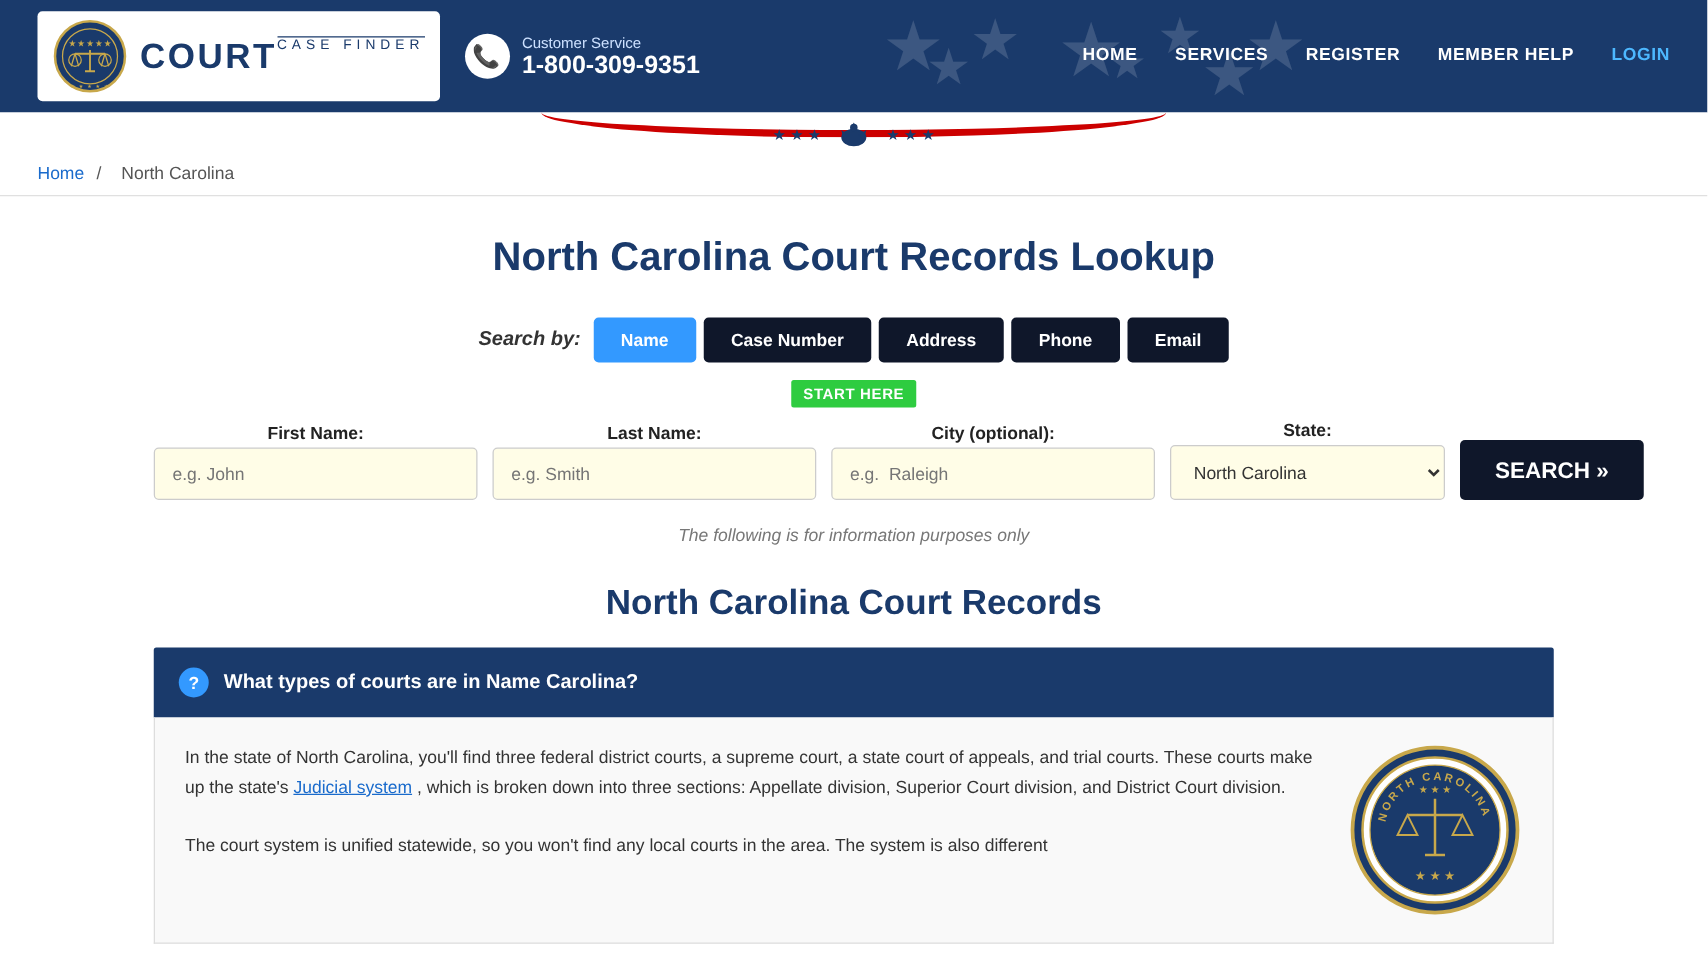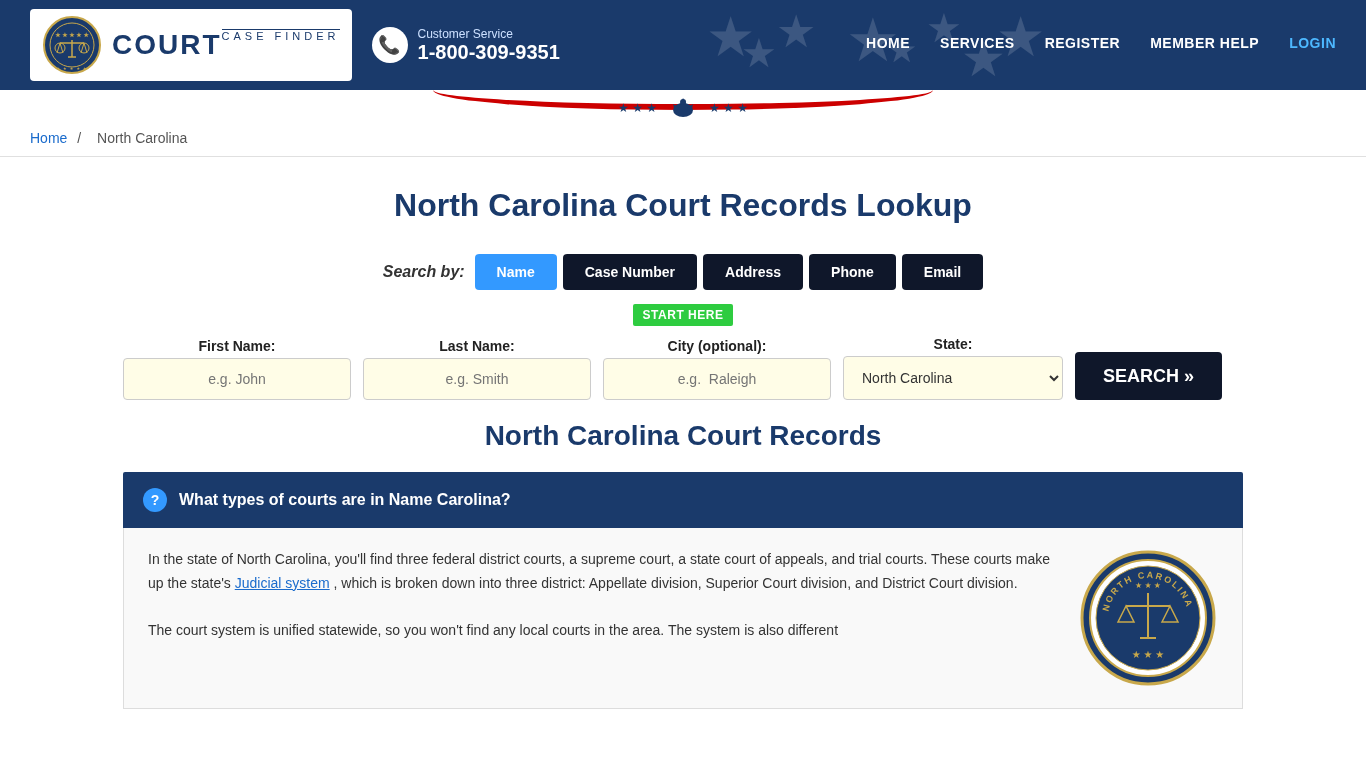--- a/index.html
+++ b/index.html
@@ -223,22 +223,21 @@
       color: #222;
     }
     .form-input {
       padding: 12px 14px;
       border: 1px solid #ccc;
       border-radius: 4px;
       font-size: 14px;
       background: #fffde7;
       color: #aaa;
       outline: none;
-      width: 228px;
-      text-align: center;
+      width: 259px;
     }
     .form-select {
       padding: 12px 14px;
       border: 1px solid #ccc;
       border-radius: 4px;
       font-size: 14px;
       background: #fffde7;
       color: #333;
       outline: none;
       width: 220px;
@@ -461,34 +460,35 @@
             <option>South Carolina</option><option>South Dakota</option><option>Tennessee</option><option>Texas</option>
             <option>Utah</option><option>Vermont</option><option>Virginia</option><option>Washington</option>
             <option>West Virginia</option><option>Wisconsin</option><option>Wyoming</option>
           </select>
         </div>
         <button class="search-btn">SEARCH »</button>
       </div>
     </div>
   </div>
 
+  <p class="info-note">The following is for information purposes only</p>
 
   <h2 class="section-title">North Carolina Court Records</h2>
 
   <div class="faq-item">
     <div class="faq-header">
       <div class="faq-icon">?</div>
       <span class="faq-question">What types of courts are in Name Carolina?</span>
     </div>
     <div class="faq-body">
       <div class="faq-text">
         <p>
           <span>In the state of North Carolina, you'll find three federal district courts, a supreme court, a state court of appeals, and trial courts. These courts make up the state's</span>
           <a href="#">Judicial system</a>
-          <span>, which is broken down into three district: Appellate division, Superior Court division, and District Court division.</span>
+          <span>, which is broken down into three sections: Appellate division, Superior Court division, and District Court division.</span>
         </p>
         <br>
         <p>The court system is unified statewide, so you won't find any local courts in the area. The system is also different</p>
       </div>
 
       <svg class="nc-seal" viewBox="0 0 140 140">
         <circle cx="70" cy="70" r="66" fill="#1a3a6b" stroke="#c8a84b" stroke-width="3"></circle>
         <circle cx="70" cy="70" r="58" fill="#fff" stroke="#c8a84b" stroke-width="2"></circle>
         <circle cx="70" cy="70" r="52" fill="#1a3a6b" stroke="#c8a84b" stroke-width="1"></circle>
 

